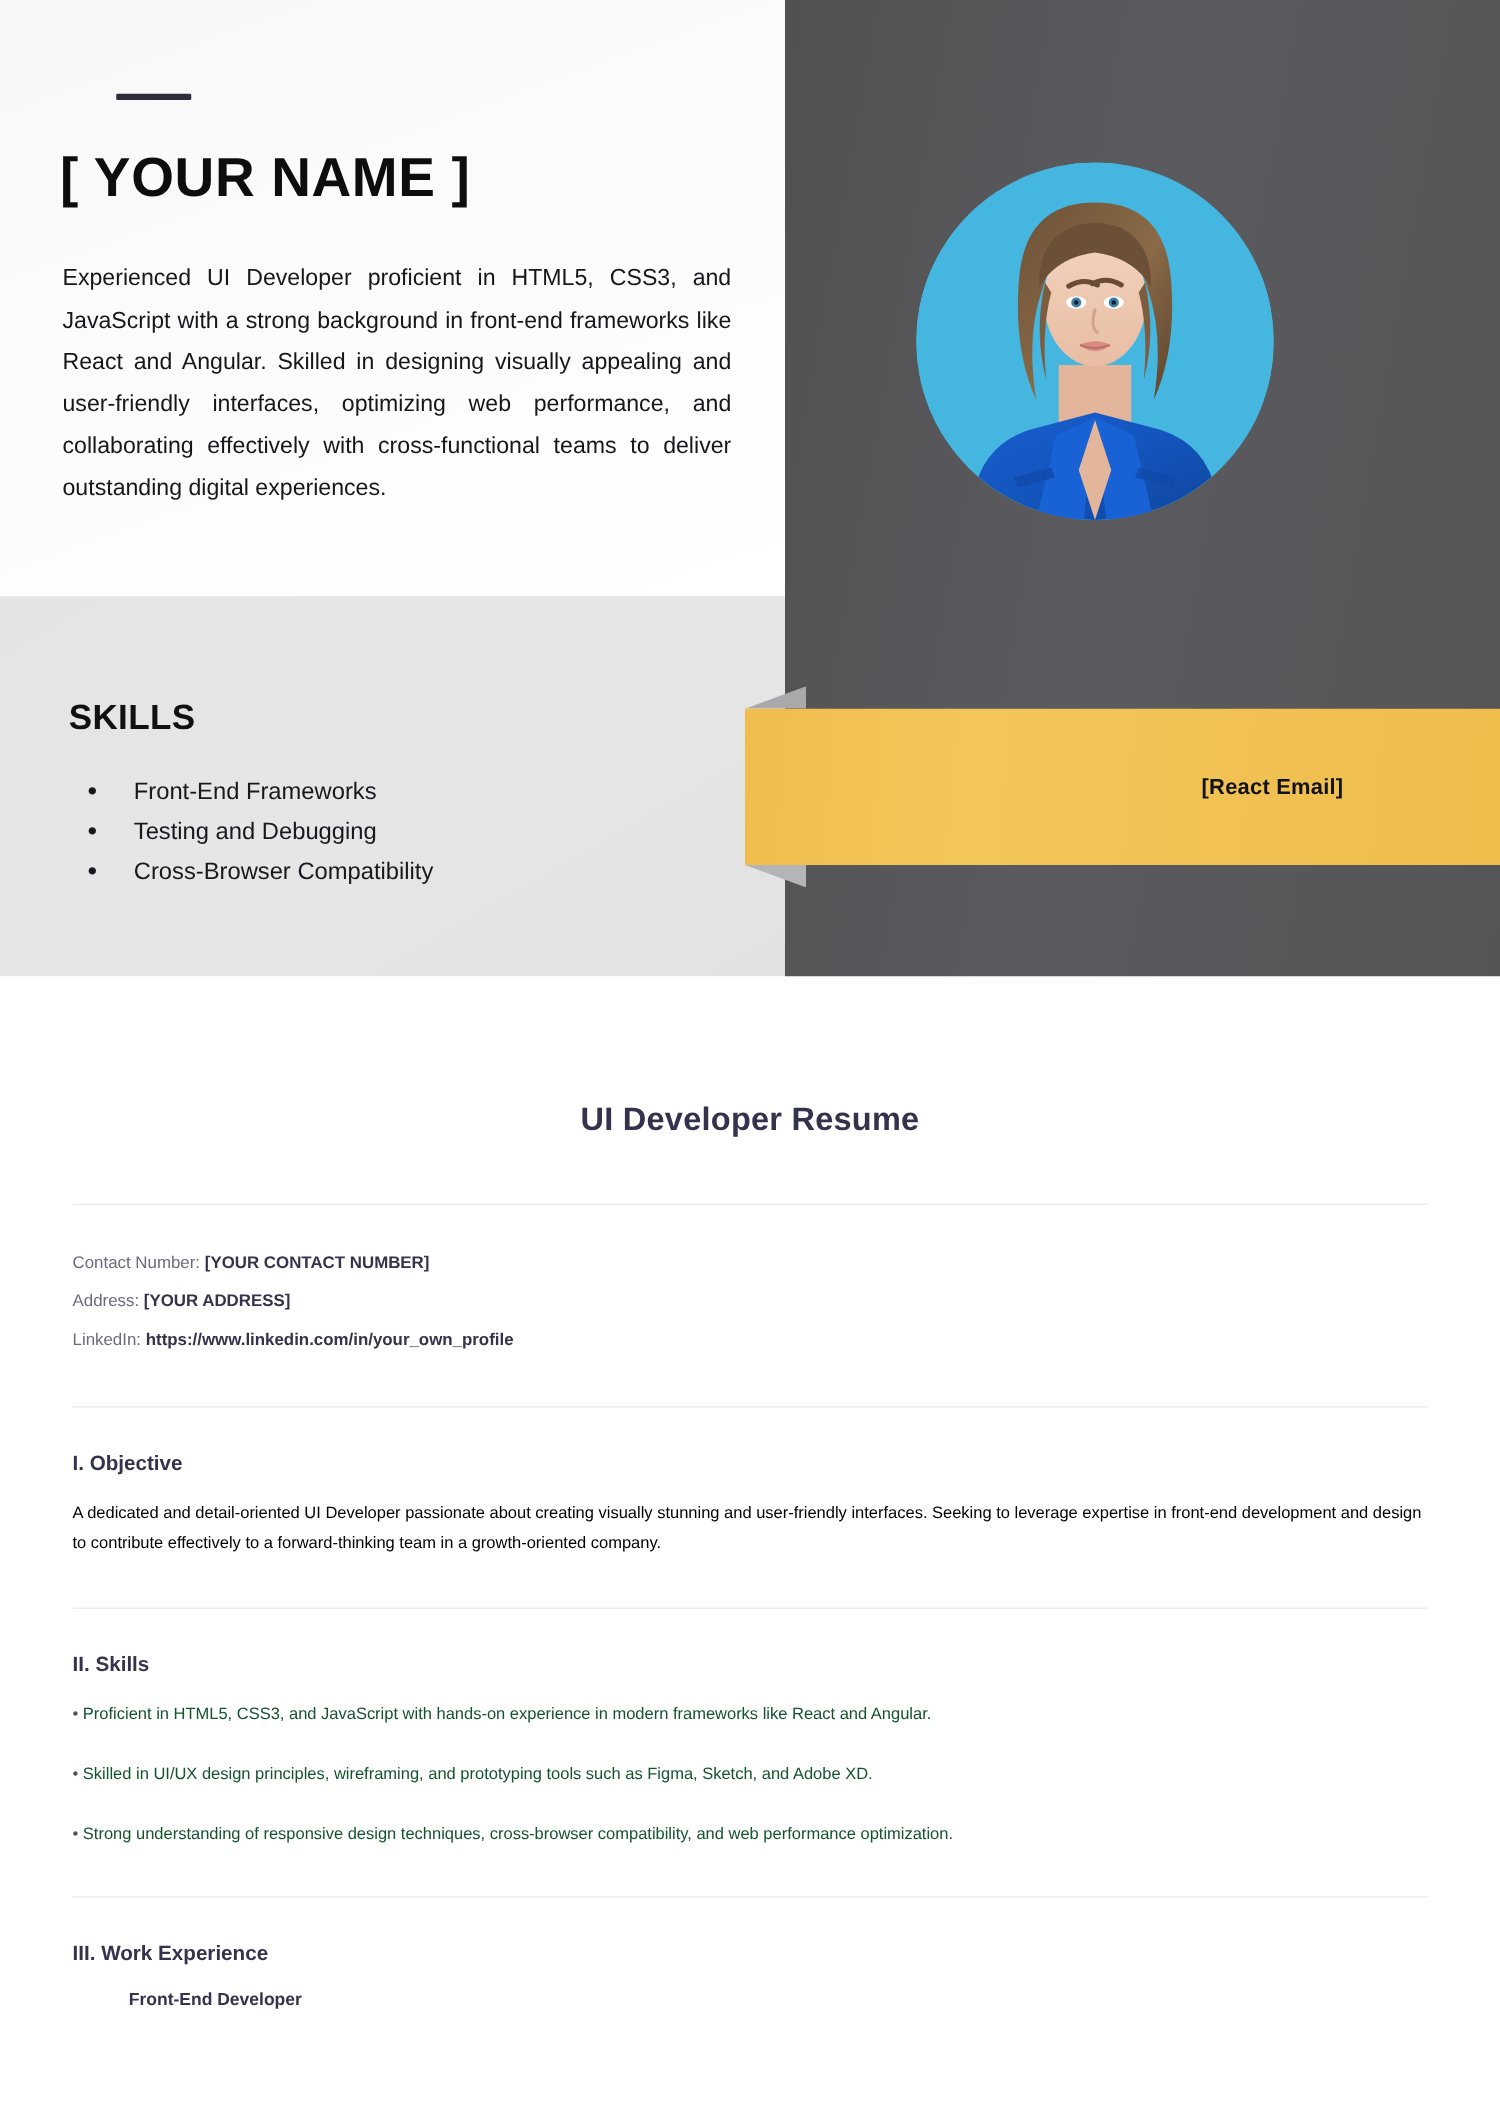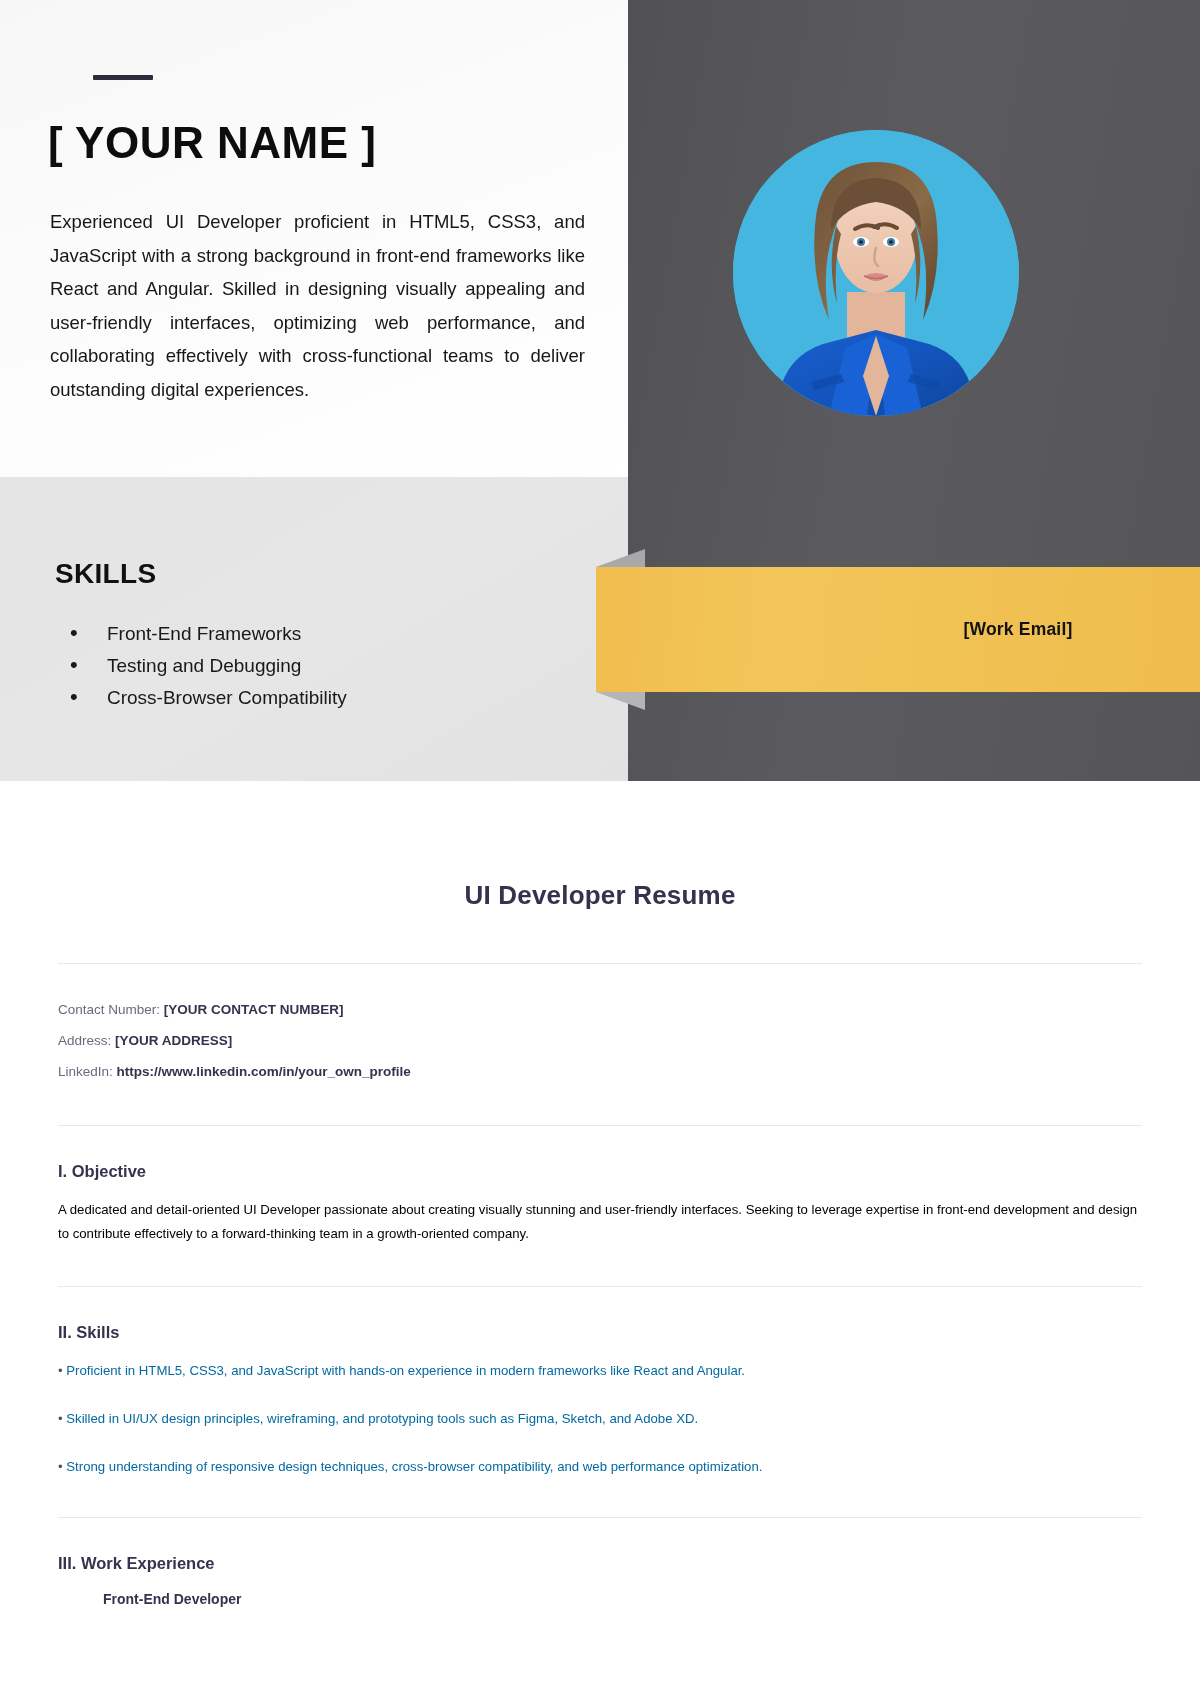--- a/index.html
+++ b/index.html
@@ -122,21 +122,21 @@
 
   .sec { padding:0 58px; }
   .sec-h {
     font-size:16.5px; font-weight:700; color:#33334d;
     margin-top:36px; margin-bottom:17px;
   }
   .sec-p {
     font-size:13.2px; line-height:24px; color:#000000;
   }
   .bullet-line {
-    font-size:13.2px; line-height:24px; color:#0369a1;
+    font-size:13.2px; line-height:24px; color:#14532d;
     margin-bottom:24px;
   }
   .bullet-line:before { content:"\2022\00a0"; color:#50505f; }
   .sec-sub {
     font-size:14px; font-weight:700; color:#33334d; margin-top:18px;padding-left:45px;
   }
 </style>
 </head>
 <body>
 
@@ -213,21 +213,21 @@
       <path d="M143 118 q-4 14 2 18" stroke="#d2a38a" stroke-width="2.5" fill="none" stroke-linecap="round"></path>
 
       <path d="M131 146 q12 -6 24 0 q-12 10 -24 0 z" fill="#d78b82"></path>
       <path d="M131 146 q12 5 24 0" stroke="#bf6f68" stroke-width="1.6" fill="none"></path>
     </svg>
   </div>
 
   <div class="fold-top"></div>
   <div class="fold-bottom"></div>
   <div class="ribbon">
-    <span class="ribbon-label">[Work Email]</span>
+    <span class="ribbon-label">[React Email]</span>
   </div>
 </div>
 
 <div class="doc">
 
   <div class="doc-title">UI Developer Resume</div>
 
   <div class="divider d1"></div>
 
   <div class="contact-block">

